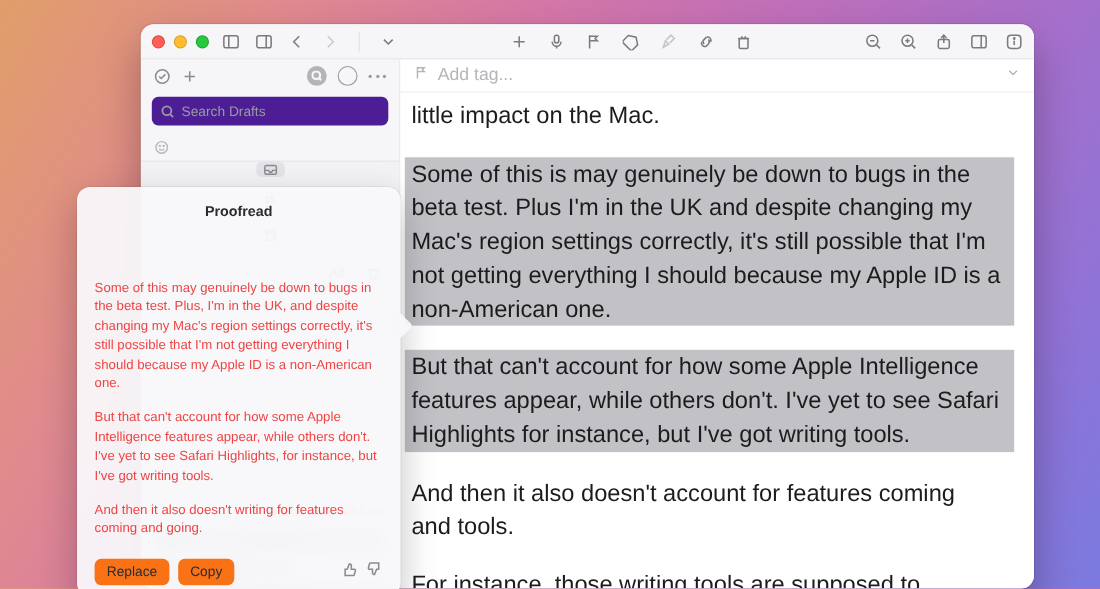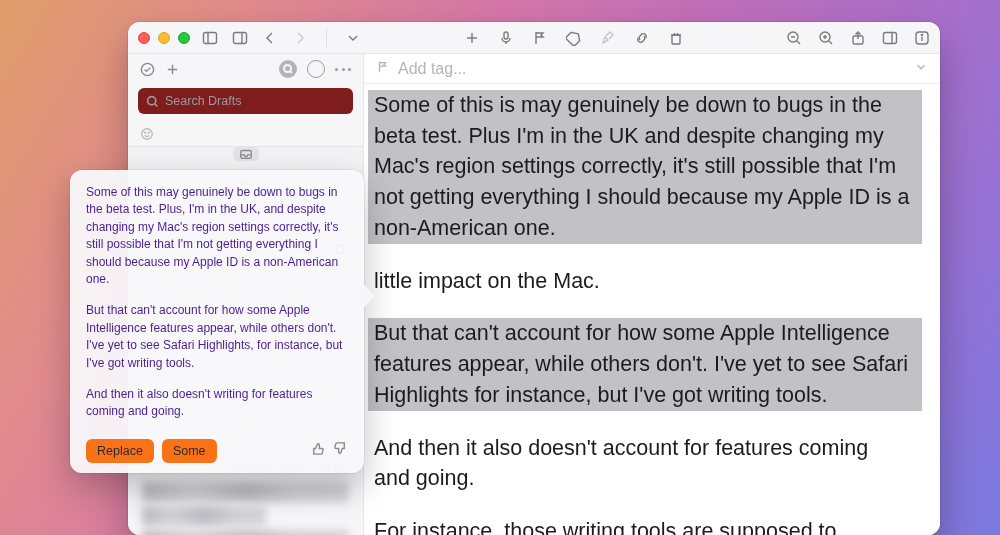--- a/index.html
+++ b/index.html
@@ -64,21 +64,21 @@
   .side-top .mini svg { width:15px; height:15px; stroke:#8a8a90; stroke-width:1.5; fill:none; }
   .side-top .right { margin-left:auto; display:flex; gap:10px; align-items:center;}
   .pill-ico { width:18px;height:18px;border-radius:50%;background:#b3b3b8;display:flex;align-items:center;justify-content:center;}
   .pill-ico svg{width:10px;height:10px;stroke:#f6f6f8;stroke-width:2;fill:none;}
   .dots {width:16px;display:flex;justify-content:space-between;}
   .dots span{width:3px;height:3px;border-radius:50%;background:#9a9aa0;}
 
   .search {
     margin: 4px 10px 8px;
     height: 26px;
-    background: #7f1d1d;
+    background: #4c1d95;
     border-radius: 6px;
     display:flex;
     align-items:center;
     padding: 0 8px;
     gap:6px;
   }
   .search svg{width:13px;height:13px;stroke:#9a9aa0;stroke-width:2;fill:none;}
   .search span{color:#9a9aa0;font-size:12.5px;}
 
   .side-smiley{ height:24px; padding:0 12px; display:flex; align-items:center;}
@@ -136,21 +136,21 @@
   }
   .popover .arrow{
     position:absolute;
     right:-8px;top:118px;
     width:16px;height:16px;
     background:rgba(248,248,250,.95);
     transform:rotate(45deg);
     border-top-right-radius:3px;
   }
   .pop-title{font-weight:600;font-size:13px;text-align:center;color:#2b2b2e;margin-bottom:10px;}
-  .pop-body{font-size:12px;line-height:1.45;color:#4c1d95;}
+  .pop-body{font-size:12px;line-height:1.45;color:#ef4444;margin-top:44px;}
   .pop-body p{margin:0 0 14px;}
   .pop-actions{display:flex;align-items:center;gap:8px;margin-top:4px;}
   .pop-actions button{
     font-size:12.5px;color:#2b2b2e;background:#f97316;border:none;border-radius:6px;
     padding:5px 11px;cursor:pointer;
   }
   .pop-actions .fb{margin-left:auto;display:flex;gap:8px;}
   .pop-actions .fb svg{width:15px;height:15px;stroke:#8a8a90;stroke-width:1.5;fill:none;}
 </style>
 </head>
@@ -373,42 +373,43 @@
               <line x1="4" y1="2" x2="4" y2="14"></line>
               <path d="M4 3h7l-2 2 2 2H4"></path>
             </svg></span>
         <span>Add tag...</span>
         <span class="dd"><svg viewBox="0 0 16 16">
               <polyline points="4,6 8,10 12,6"></polyline>
             </svg></span>
       </div>
 
       <div class="editor">
+        <p class="para">little impact on the Mac.</p>
         <p class="para sel">Some of this is may genuinely be down to bugs in the beta test. Plus I'm in the UK and despite changing my Mac's region settings correctly, it's still possible that I'm not getting everything I should because my Apple ID is a non-American one.</p>
-        <p class="para">little impact on the Mac.</p>
         <p class="para sel">But that can't account for how some Apple Intelligence features appear, while others don't. I've yet to see Safari Highlights for instance, but I've got writing tools.</p>
         <p class="para" style="">
-          <span class="sel">And then it also doesn't account for features coming </span><br><span class="sel">and going.</span>
+          <span class="sel">And then it also doesn't account for features coming </span><br><span class="sel">and tools.</span>
         </p>
         <p class="para">For instance, those writing tools are supposed to</p>
       </div>
     </div>
   </div>
 </div>
 
 <div class="popover">
   <div class="arrow"></div>
+  <div class="pop-title">Proofread</div>
   <div class="pop-body">
     <p>Some of this may genuinely be down to bugs in the beta test. Plus, I'm in the UK, and despite changing my Mac's region settings correctly, it's still possible that I'm not getting everything I should because my Apple ID is a non-American one.</p>
     <p>But that can't account for how some Apple Intelligence features appear, while others don't. I've yet to see Safari Highlights, for instance, but I've got writing tools.</p>
     <p>And then it also doesn't writing for features coming and going.</p>
   </div>
   <div class="pop-actions">
     <button>Replace</button>
-    <button>Some</button>
+    <button>Copy</button>
     <div class="fb">
       <span><svg viewBox="0 0 16 16">
             <path d="M4 14V8h2l2-5a1.5 1.5 0 0 1 2 1v4h3a1 1 0 0 1 1 1l-1 4a1 1 0 0 1-1 1H4z"></path>
           </svg></span>
       <span><svg viewBox="0 0 16 16">
             <path d="M12 2v6h-2l-2 5a1.5 1.5 0 0 1-2-1V8H3a1 1 0 0 1-1-1l1-4a1 1 0 0 1 1-1h8z"></path>
           </svg></span>
     </div>
   </div>
 </div>

